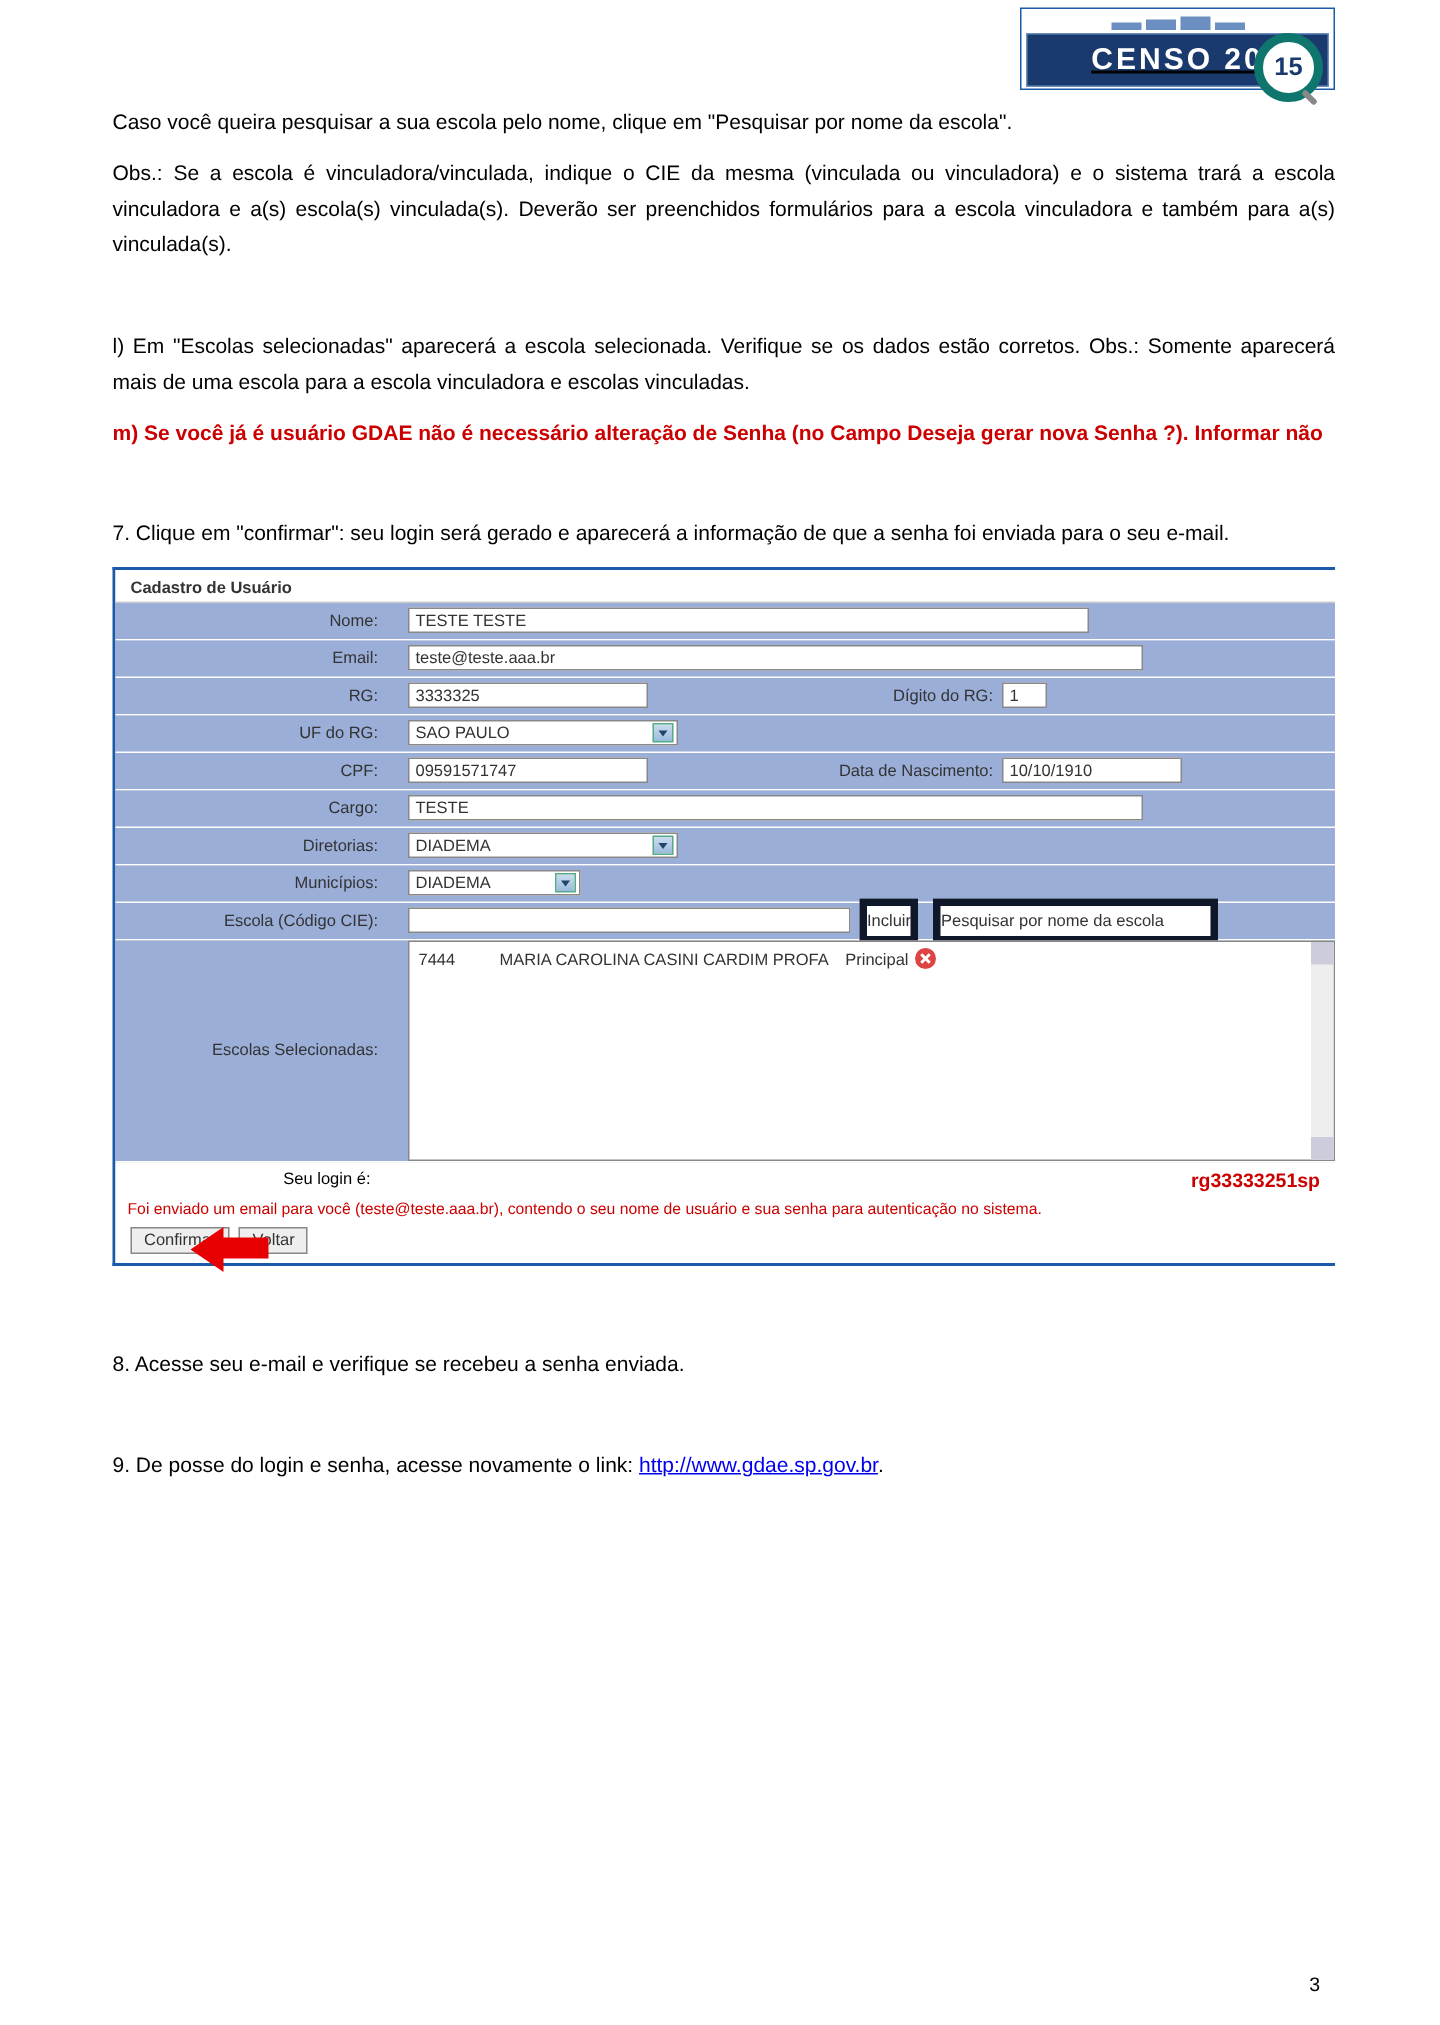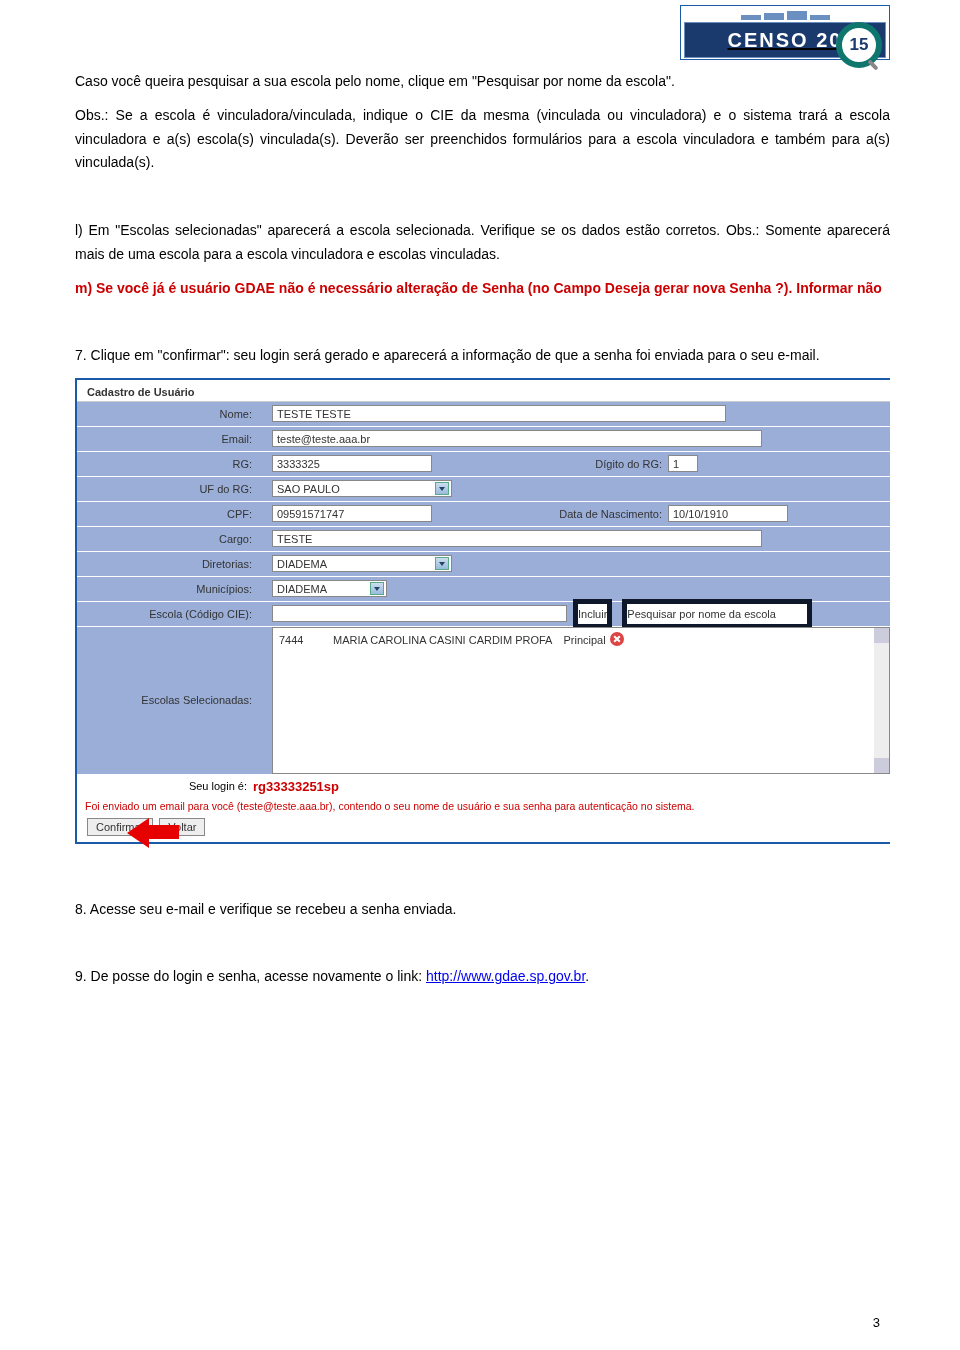--- a/index.html
+++ b/index.html
@@ -222,20 +222,21 @@
   .scroll-stub::after {
     content:""; position:absolute; bottom:0; left:0; width:100%; height:15px;
     background:#ccd;
   }
   .ss-login-row {
     background: #fff;
     padding: 4px 10px;
     display: flex;
     align-items: center;
     gap: 6px;
+    justify-content: space-between;
   }
   .login-val { color: #c00; font-weight: bold; font-size: 13px; }
   .ss-msg {
     background: #fff;
     padding: 2px 8px;
     color: #c00;
     font-size: 10.5px;
     font-weight: normal;
   }
   .ss-buttons {

